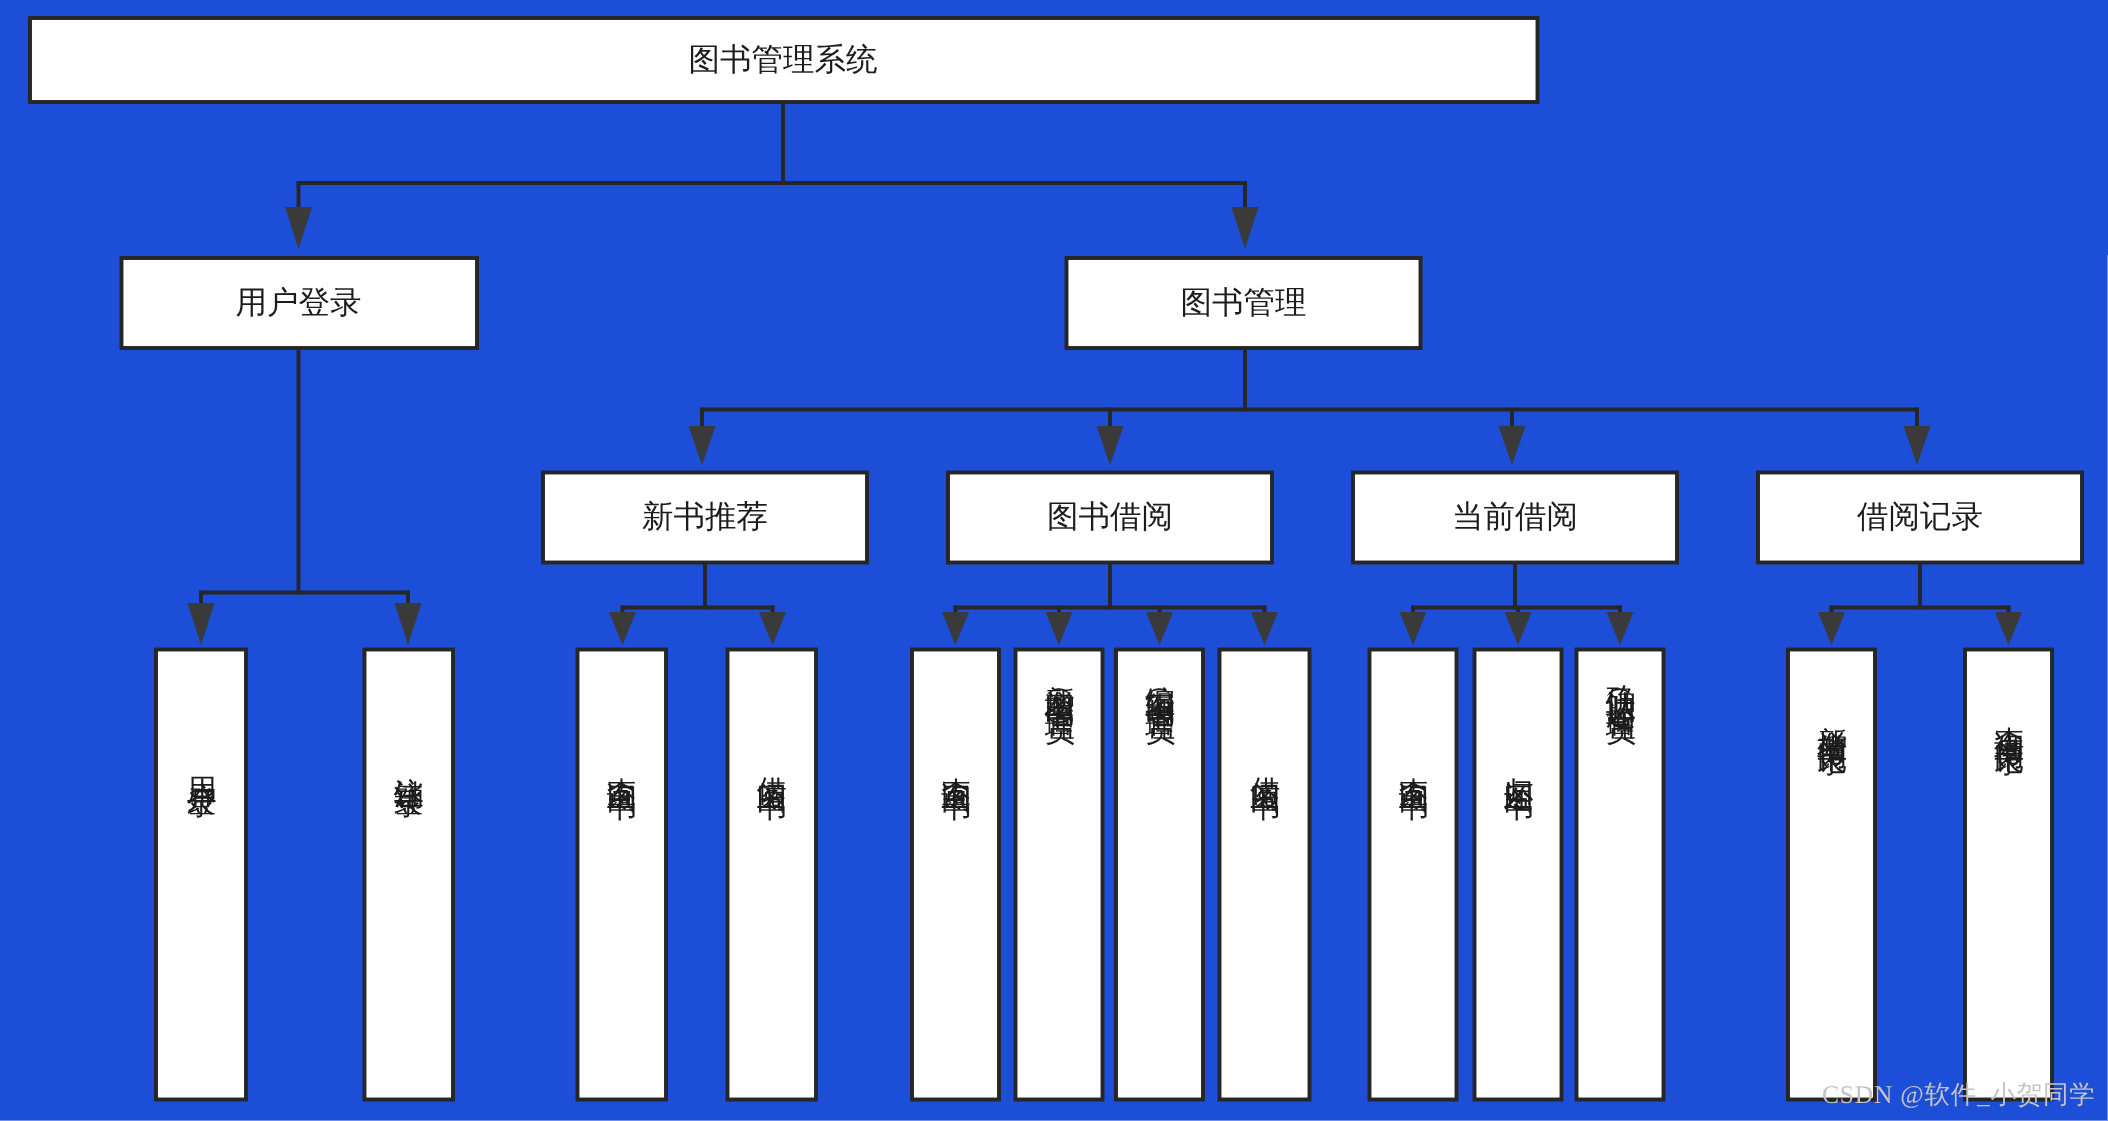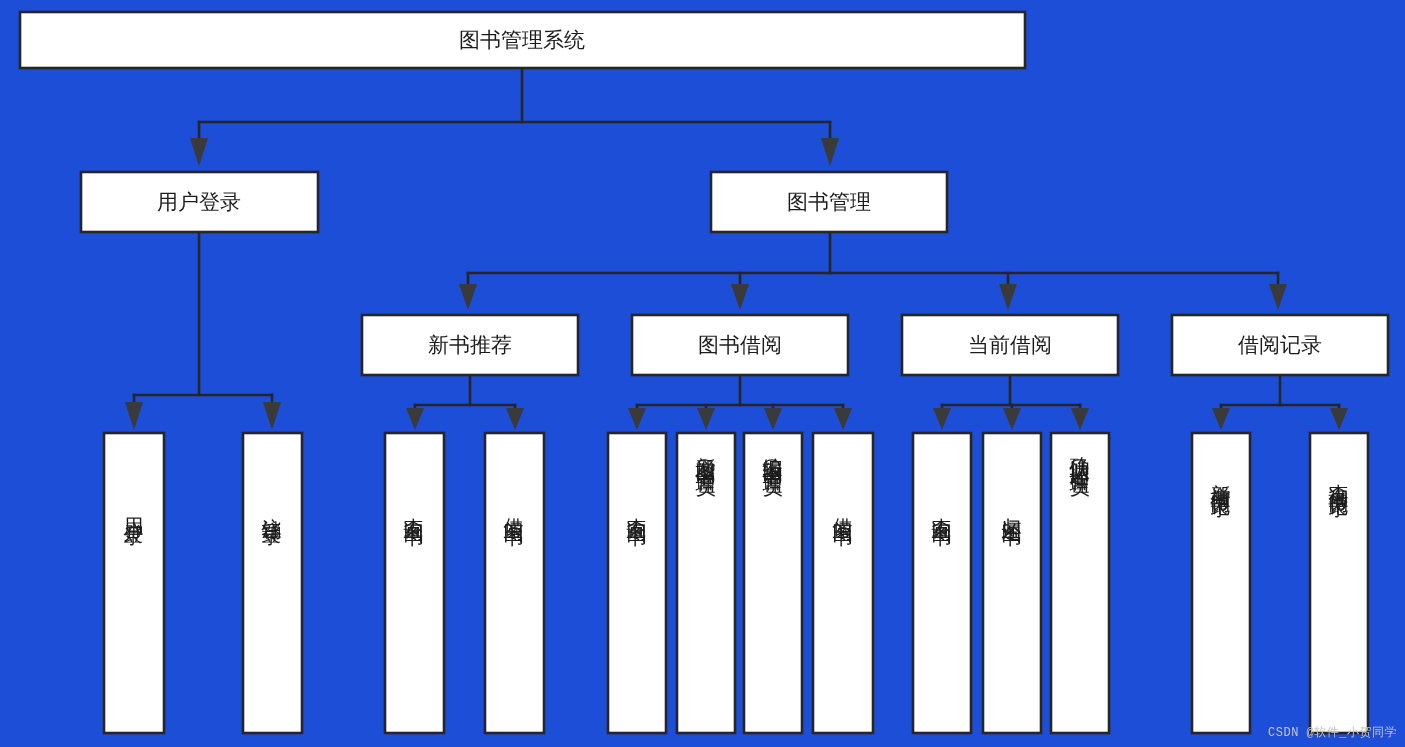--- a/index.html
+++ b/index.html
@@ -56,22 +56,22 @@
     fill: #1c1c1c;
     writing-mode: vertical-rl;
     text-orientation: upright;
     letter-spacing: 3px;
     white-space: pre;
   }
   .watermark {
     position: absolute;
     right: 8px;
     bottom: 6px;
-    font-family: Liberation Mono, monospace;
-    font-size: 12px;
+    font-family: Liberation Serif, serif;
+    font-size: 17px;
     color: #c4c4c4;
     letter-spacing: 0.5px;
     user-select: none;
     white-space: nowrap;
   }
 </style>
 </head>
 <body>
 
 <div id="diagram-root">

